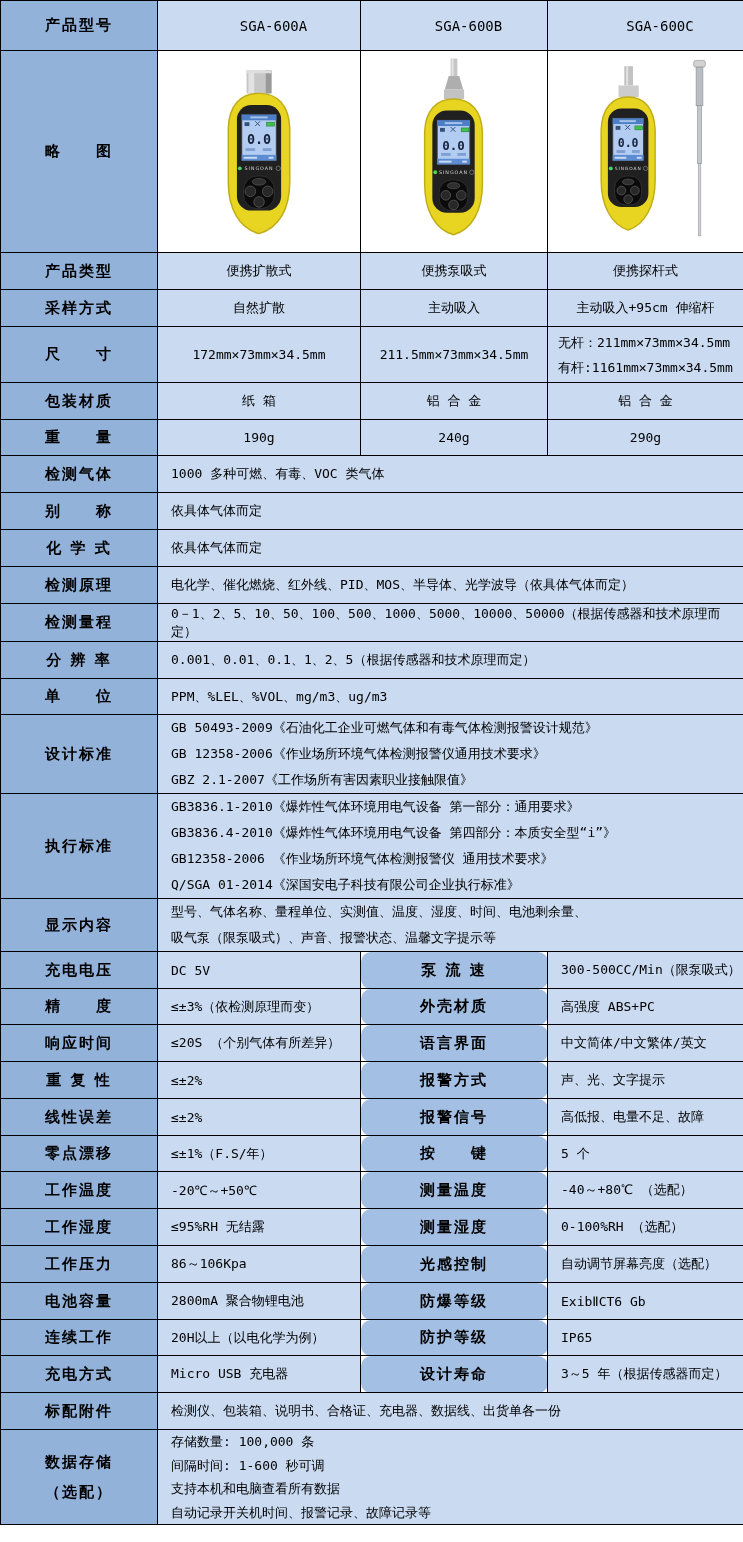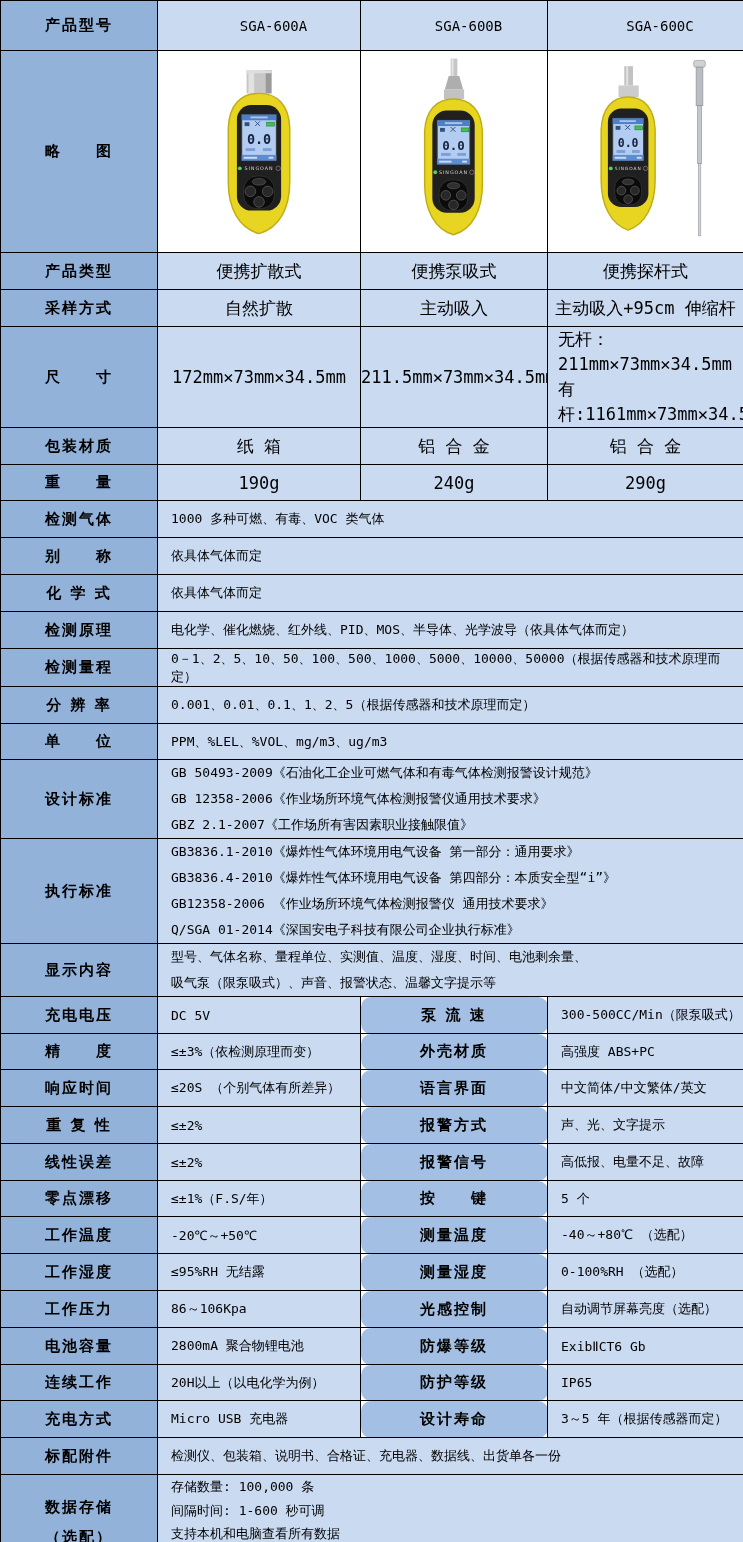--- a/index.html
+++ b/index.html
@@ -6,21 +6,21 @@
   body{width:743px;font-family:"DejaVu Sans","Liberation Sans",sans-serif;}
   table{border-collapse:collapse;width:743px;table-layout:fixed;border:1px solid var(--border,#000);}
   td{border:1px solid var(--border,#000);padding:0;overflow:hidden;color:#000;vertical-align:middle;}
   
   .lab{background:var(--label-bg,#92b2da);text-align:center;font-weight:bold;font-size:15px;letter-spacing:2px;}
   
   .lab2{background:var(--label2-bg,#a3bfe3);text-align:center;font-weight:bold;font-size:15px;letter-spacing:2px;border-radius:10px;}
   
   .mod,.cv,.lv{background:var(--cell-bg,#c9daf1);font-family:"DejaVu Sans Mono","Liberation Mono",monospace;}
   .mod{text-align:center;font-size:14px;padding-left:29px;}
-  .cv{text-align:center;font-size:17px;}
+  .cv{text-align:center;font-size:13px;}
   .lv{text-align:left;padding-left:13px;font-size:13px;margin-top:21px;}
   .img{background:var(--sketch-bg,#fff);text-align:center;}
   .preline{white-space:pre-line;}
   .lh26{line-height:26px;}
   .lh24{line-height:23.5px;}
   .dim{text-align:left;padding-left:10px;line-height:25px;}
   svg{display:block;margin:0 auto;}
 </style>
 </head>
 <body>

